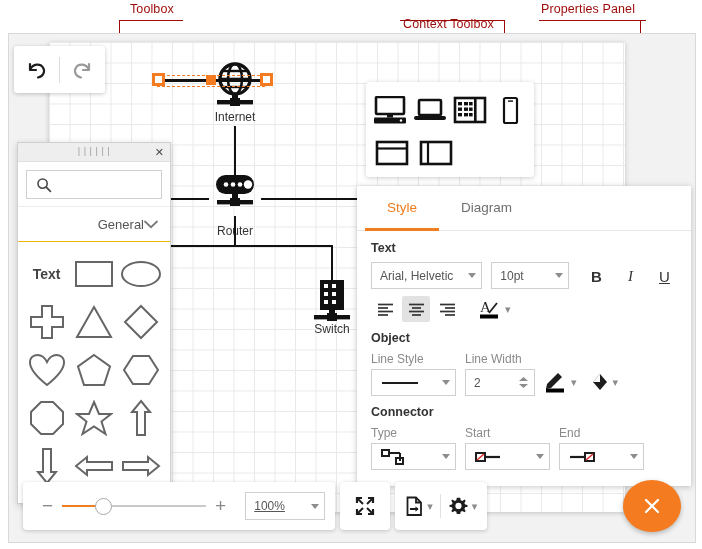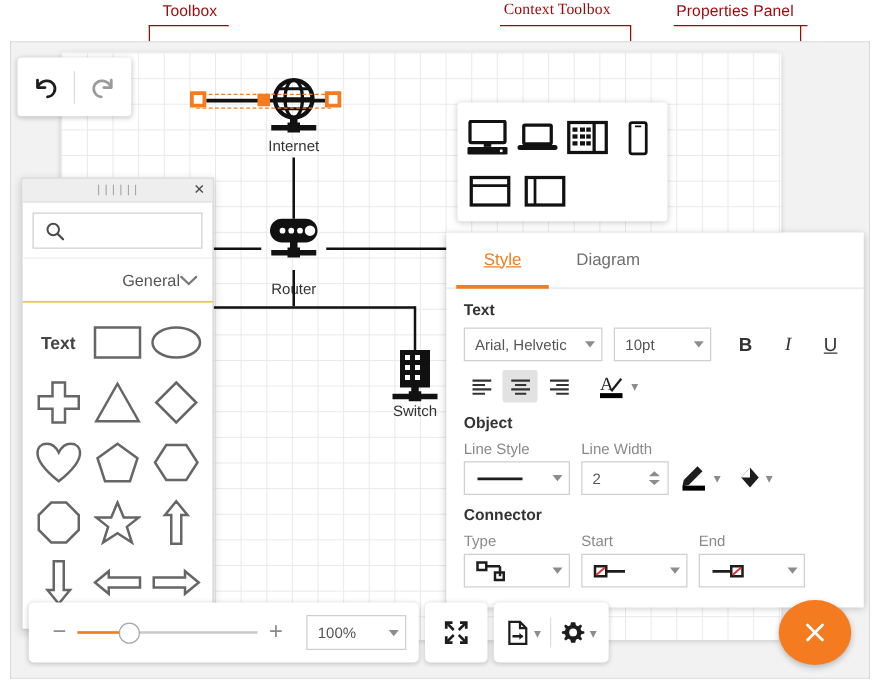--- a/index.html
+++ b/index.html
@@ -106,21 +106,21 @@
   .props{
     position:absolute;left:348px;top:152px;width:334px;height:300px;
     background:#fff;box-shadow:0 1px 6px rgba(0,0,0,.22);z-index:18;
     display:flex;flex-direction:column;
   }
   .props-tabs{display:flex;border-bottom:1px solid #e6e6e6;height:44px;align-items:stretch;padding-left:8px;}
   .ptab{
     padding:0 22px;display:flex;align-items:center;font-size:13.5px;color:#6f6f6f;cursor:pointer;
     border-bottom:3px solid transparent;margin-bottom:-1px;
   }
-  .ptab.active{color:#f07d1f;border-bottom-color:#f07d1f;text-decoration:underline;}
+  .ptab.active{color:#f07d1f;border-bottom-color:#f07d1f;}
   .props-body{padding:10px 14px 0 14px;flex:1;}
   .sec-title{font-size:12.5px;font-weight:bold;color:#333;margin:0 0 7px 0;}
   .sec-title.mt{margin-top:9px;}
   .row{display:flex;align-items:flex-end;gap:9px;}
   .field-label{font-size:12px;color:#8a8a8a;margin-bottom:3px;display:block;}
   .ctrl{
     height:27px;border:1px solid #cfcfcf;background:#fff;display:flex;align-items:center;
     padding:0 5px 0 8px;box-sizing:border-box;font-size:12px;color:#555;cursor:pointer;
     justify-content:space-between;
   }
@@ -153,42 +153,42 @@
   .slider{position:relative;width:144px;height:20px;display:flex;align-items:center;cursor:pointer;}
   .slider .track{position:absolute;left:0;right:0;height:2px;background:#c9c9c9;}
   .slider .fill{position:absolute;left:0;width:40px;height:2px;background:#f07d1f;}
   .slider .knob{
     position:absolute;left:33px;width:17px;height:17px;border-radius:50%;
     background:#fff;border:1px solid #a8a8a8;box-sizing:border-box;
   }
   .zoom-select{
     width:80px;height:28px;border:1px solid #cfcfcf;margin-left:10px;
     display:flex;align-items:center;justify-content:space-between;padding:0 5px 0 8px;
-    font-size:12px;color:#555;cursor:pointer;box-sizing:border-box;
+    font-size:12px;color:#555;cursor:pointer;box-sizing:border-box;text-decoration:underline;
   }
   .bb-icon{width:30px;height:30px;display:flex;align-items:center;justify-content:center;cursor:pointer;}
   .bb-sep{width:1px;height:24px;background:#e0e0e0;margin:0 7px;}
   .fab{
     position:absolute;right:14px;bottom:10px;width:58px;height:52px;border-radius:50%;
     background:#f47b20;display:flex;align-items:center;justify-content:center;cursor:pointer;
     box-shadow:0 2px 5px rgba(0,0,0,.25);z-index:30;
   }
 </style>
 </head>
 <body>
 
 <div>
   <div class="ann-label" style="left:130px;top:2px;">Toolbox</div>
   <div class="ann-underline" style="left:119px;top:20px;width:64px;"></div>
   <div class="ann-vline" style="left:119px;top:20px;height:122px;"></div>
   <div class="ann-dot" style="left:117px;top:139px;"></div>
 </div>
 
 <div>
-  <div class="ann-label" style="left:403px;top:0;font-family:Liberation Serif, serif;">Context Toolbox</div>
+  <div class="ann-label" style="left:403px;top:17px;">Context Toolbox</div>
   <div class="ann-underline" style="left:400px;top:20px;width:104px;"></div>
   <div class="ann-vline" style="left:504px;top:20px;height:56px;"></div>
   <div class="ann-dot" style="left:502px;top:74px;"></div>
 </div>
 
 <div>
   <div class="ann-label" style="left:541px;top:2px;">Properties Panel</div>
   <div class="ann-underline" style="left:539px;top:20px;width:107px;"></div>
   <div class="ann-vline" style="left:640px;top:20px;height:145px;"></div>
   <div class="ann-dot" style="left:638px;top:163px;"></div>

